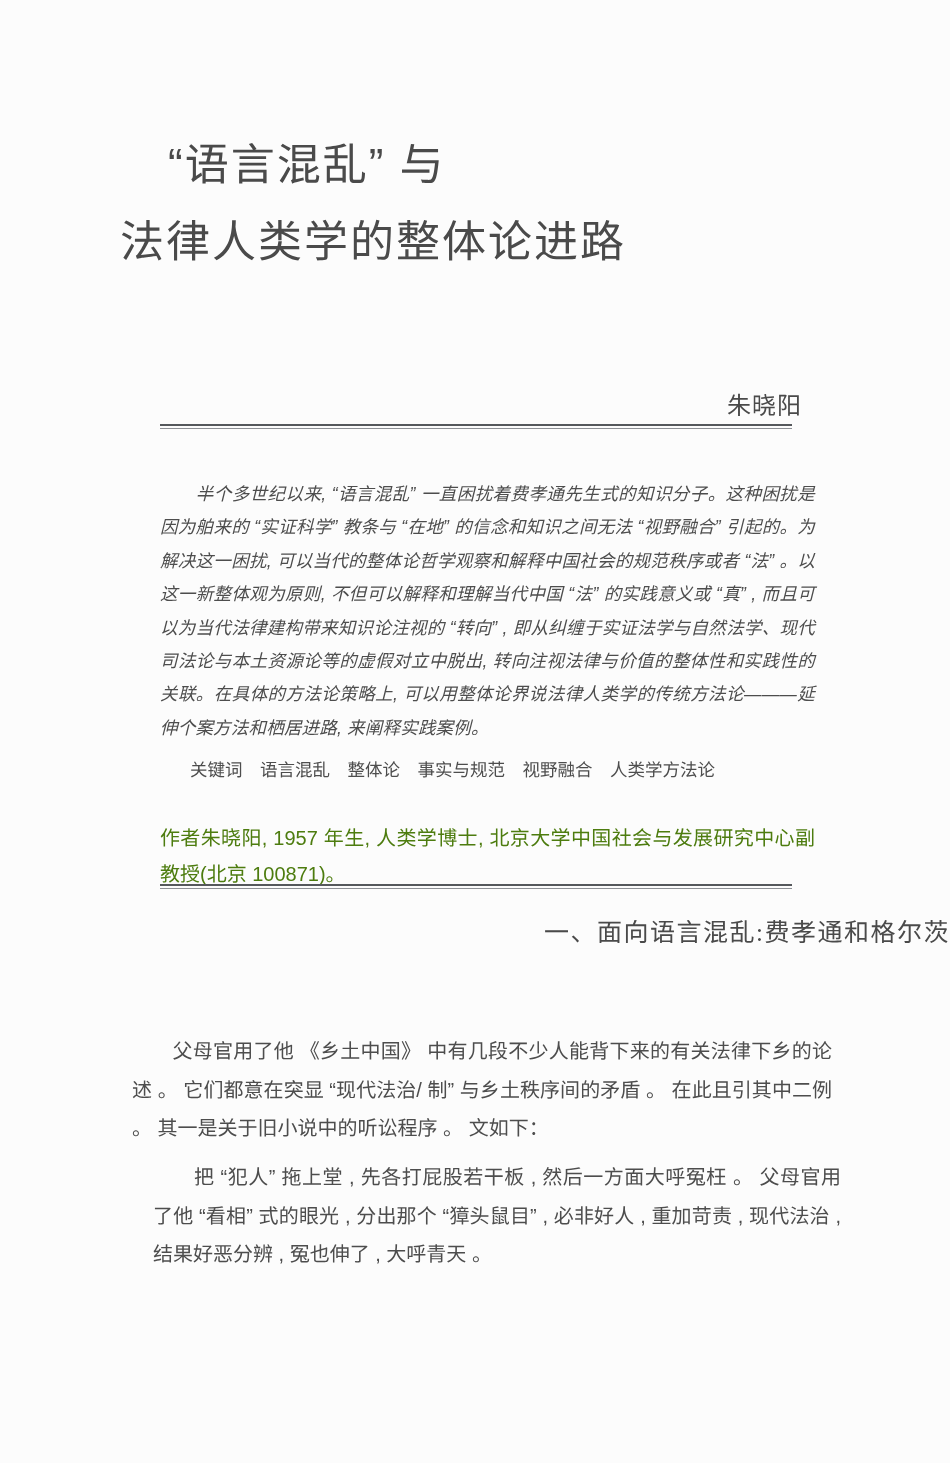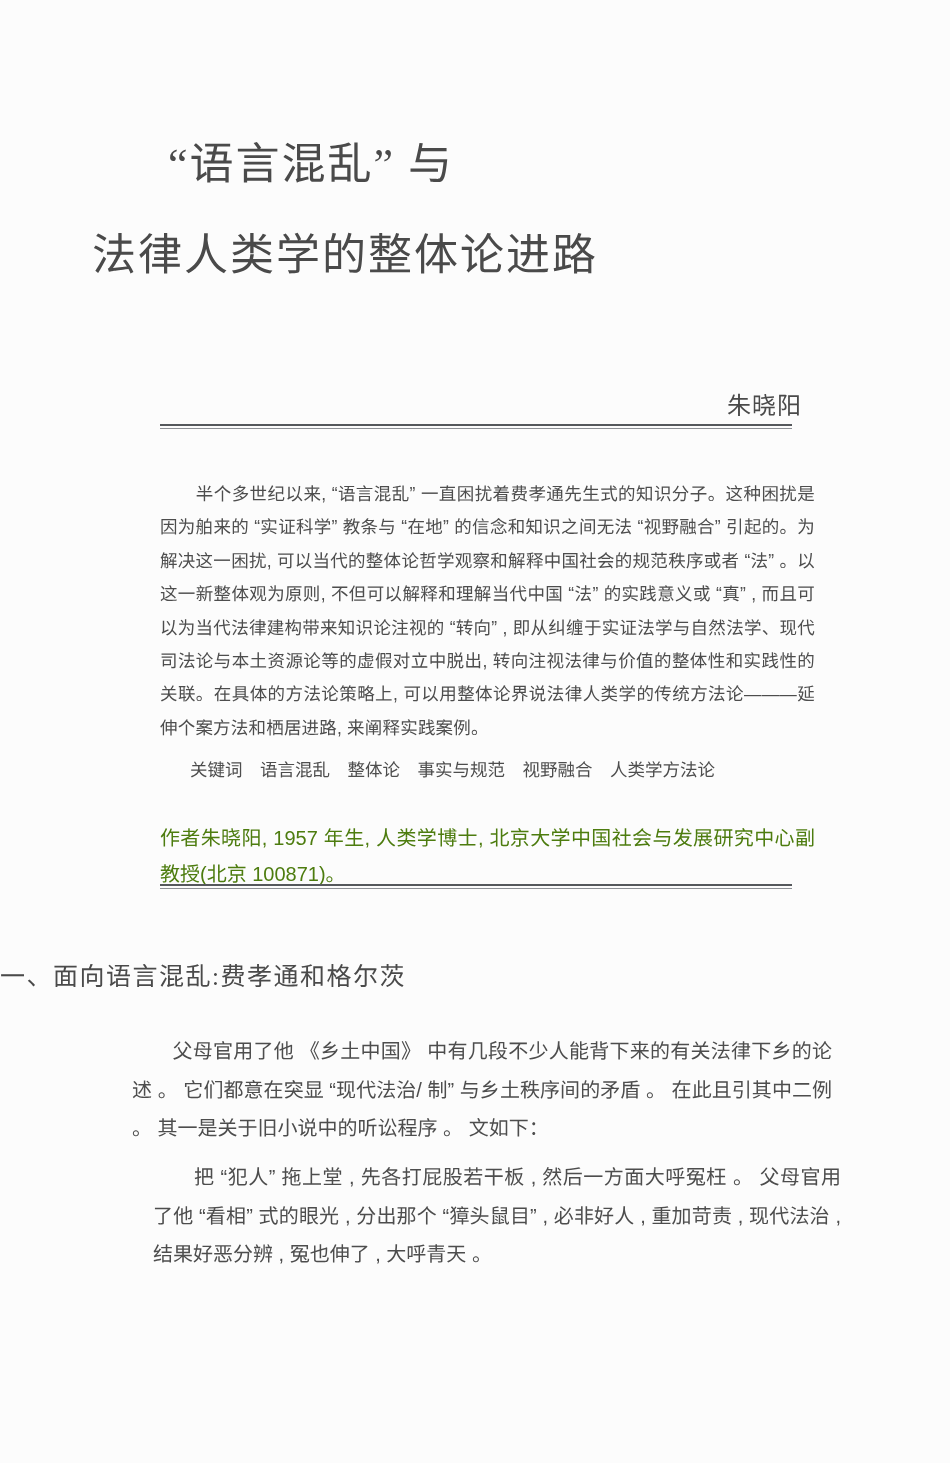--- a/index.html
+++ b/index.html
@@ -18,32 +18,31 @@
     color: #4b4b4b;
     -webkit-font-smoothing: antialiased;
   }
 
   
   .title-block {
     position: absolute;
     left: 0;
     top: 134px;
     width: 948px;
-    font-family: Liberation Serif, serif;
   }
   .title-line {
     font-size: 44px;
     font-weight: 400;
     letter-spacing: 2px;
     color: #4a4a4a;
     line-height: 62px;
     white-space: pre;
   }
   .title-line-1 { padding-left: 168px; }
-  .title-line-2 { padding-left: 92px; margin-top: 29px; }
+  .title-line-2 { padding-left: 120px; margin-top: 15px; }
 
   
   .author-line {
     position: absolute;
     left: 0;
     top: 386px;
     width: 950px;
     text-align: right;
     padding-right: 148px;
     box-sizing: border-box;
@@ -73,20 +72,21 @@
   }
   .rule-top   { top: 424px; }
   .rule-bottom{ top: 884px; left: 160px; width: 632px; }
 
   
   .abstract {
     position: absolute;
     left: 160px;
     top: 478px;
     width: 655px;
+    font-style: italic;
   }
   .abstract p {
     margin: 0;
     font-size: 17.5px;
     line-height: 33.4px;
     letter-spacing: 0.2px;
     color: #4d4d4d;
     text-align: justify;
     text-justify: inter-character;
     white-space: pre-wrap;
@@ -116,23 +116,23 @@
     line-height: 36px;
     color: #4d7c0f;
     white-space: pre-wrap;
     text-align: justify;
   }
 
   
   .section-heading {
     position: absolute;
     left: 0;
-    top: 956px;
+    top: 912px;
     width: 950px;
-    text-align: left;
+    text-align: right;
     font-size: 25px;
     letter-spacing: 1.5px;
     color: #4a4a4a;
     white-space: pre;
     font-family: Liberation Serif, serif;
   }
 
   
   .body-para {
     position: absolute;

